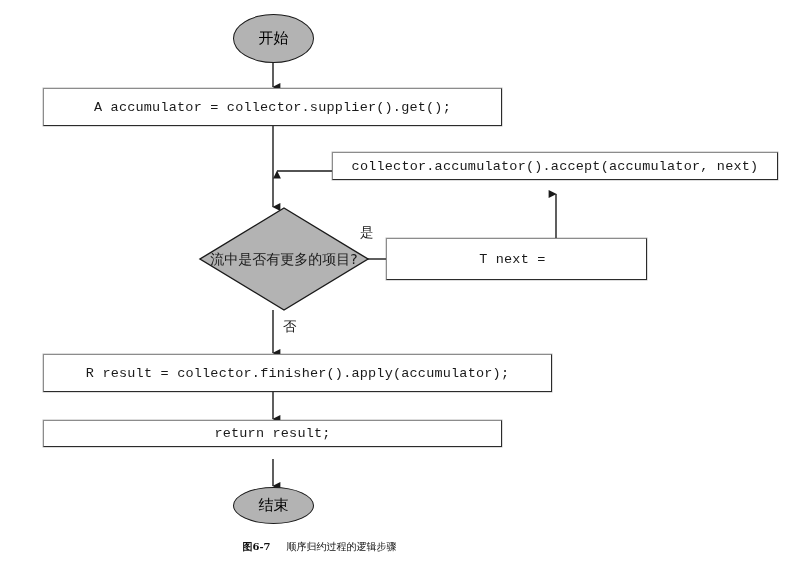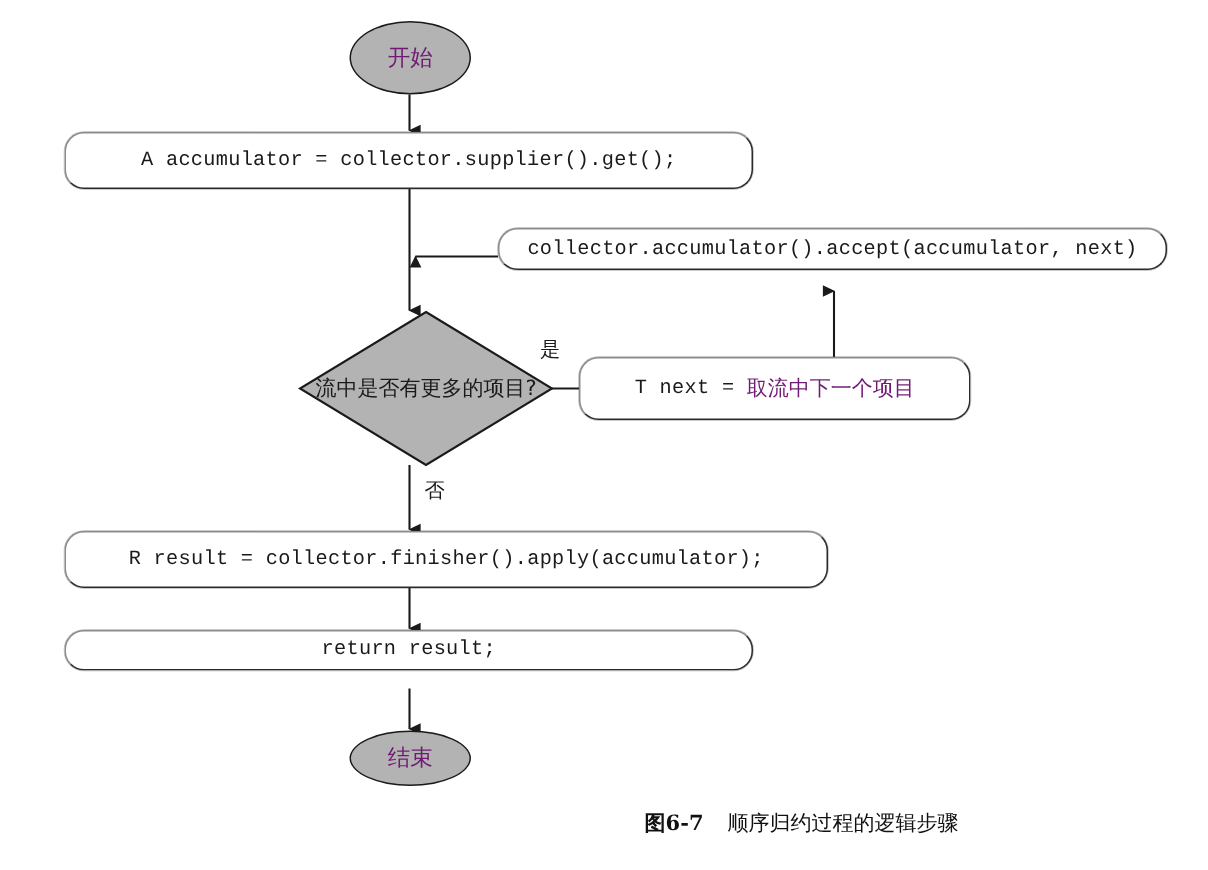--- a/index.html
+++ b/index.html
@@ -21,41 +21,40 @@
     width: 805px;
     height: 580px;
   }
   .node {
     position: absolute;
     box-sizing: border-box;
     display: flex;
     align-items: center;
     justify-content: center;
     text-align: center;
-    border-radius: 13px;
   }
   
   .proc {
     background: #ffffff;
     border: 1px solid #2b2b2b;
     border-top-color: #8c8c8c;
     border-left-color: #8c8c8c;
     box-shadow: 0 0 0 0.5px rgba(60,60,60,0.35);
   }
   .code {
     font-family: "Liberation Mono", "DejaVu Sans Mono", monospace;
     font-size: 13.5px;
     color: #1a1a1a;
     letter-spacing: 0.2px;
     white-space: pre;
   }
   .cn {
     font-family: Liberation Serif, serif;
     font-size: 14px;
-    color: #701a75;
+    color: #000000;
   }
   
   .term {
     background: #b3b3b3;
     border: 1px solid #1a1a1a;
     border-radius: 50%;
   }
   .term .cn { font-size: 15px; }
   
   .decision {
@@ -89,23 +88,23 @@
     position: absolute;
     font-family: "DejaVu Sans", sans-serif;
     font-size: 13.5px;
     color: #1a1a1a;
   }
   .caption {
     position: absolute;
     left: 0;
     top: 540px;
     width: 639px;
-    text-align: right;
+    text-align: center;
     font-family: "DejaVu Serif", serif;
-    font-size: 14px;
+    font-size: 10px;
     color: #111111;
   }
   .caption .num { font-weight: bold; }
   .caption .gap { display: inline-block; width: 16px; }
 </style>
 </head>
 <body>
 
 <div id="diagram-root">
 
@@ -169,21 +168,20 @@
   <div class="edge-label" style="left:360px; top:224px;">
     <span>是</span>
   </div>
   <div class="edge-label" style="left:283px; top:318px;">
     <span>否</span>
   </div>
 
   <div class="node proc" style="left:386px; top:238px; width:261px; height:42px;">
     <span class="code">T next</span>
       <span class="code"> = </span>
-      <span class="cn">取流中下一个项目</span>
   </div>
 
   <div class="node proc" style="left:43px; top:354px; width:509px; height:38px;">
     <span class="code">R result = collector.finisher().apply(accumulator);</span>
   </div>
 
   <div class="node proc" style="left:43px; top:420px; width:459px; height:27px;">
     <span class="code">return result;</span>
   </div>
 

